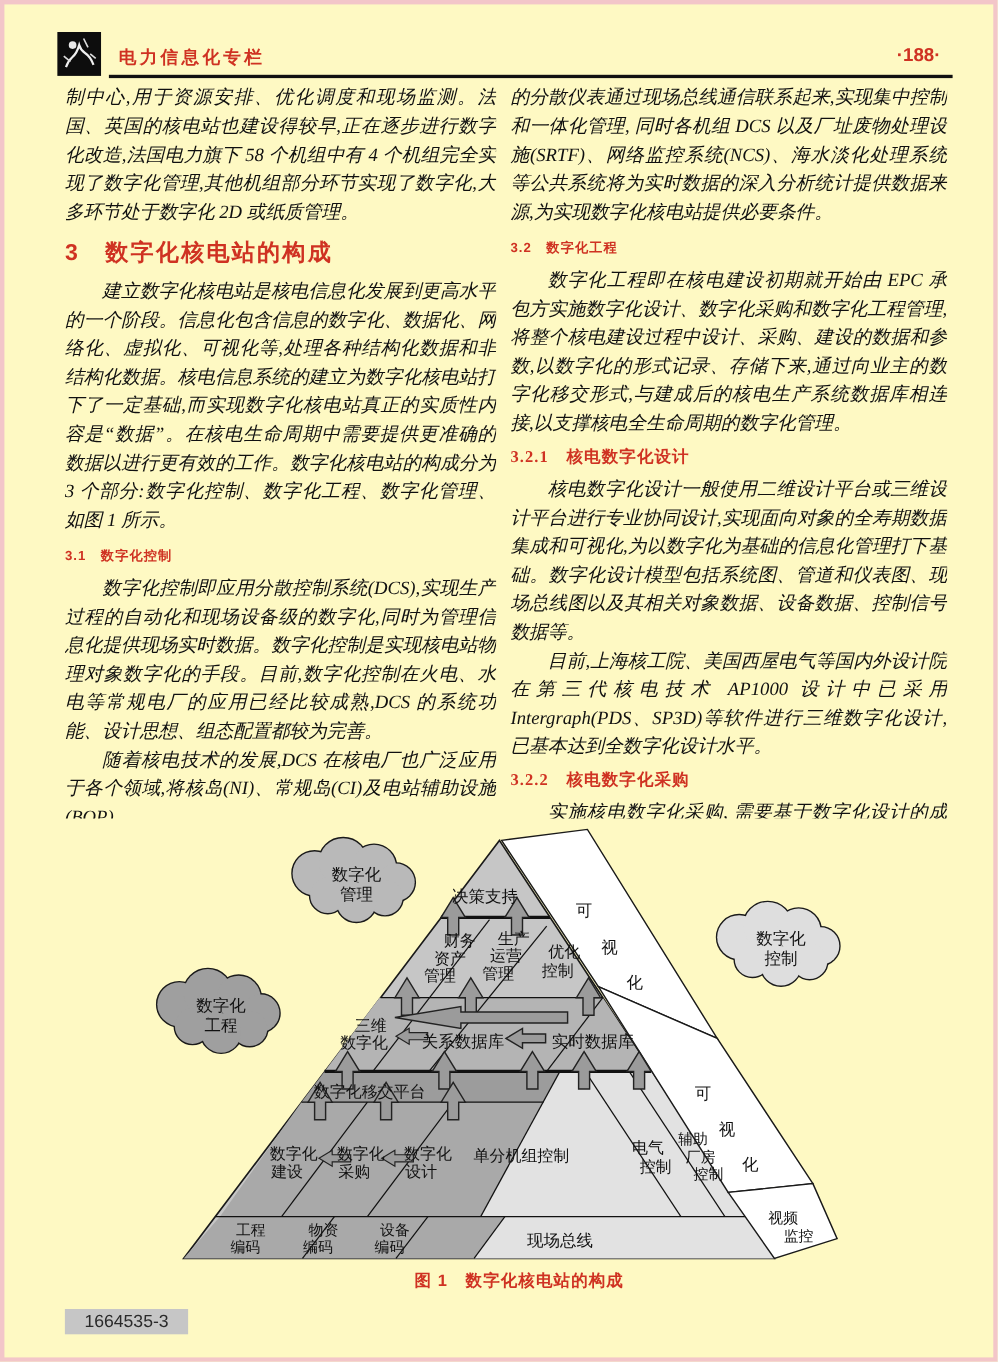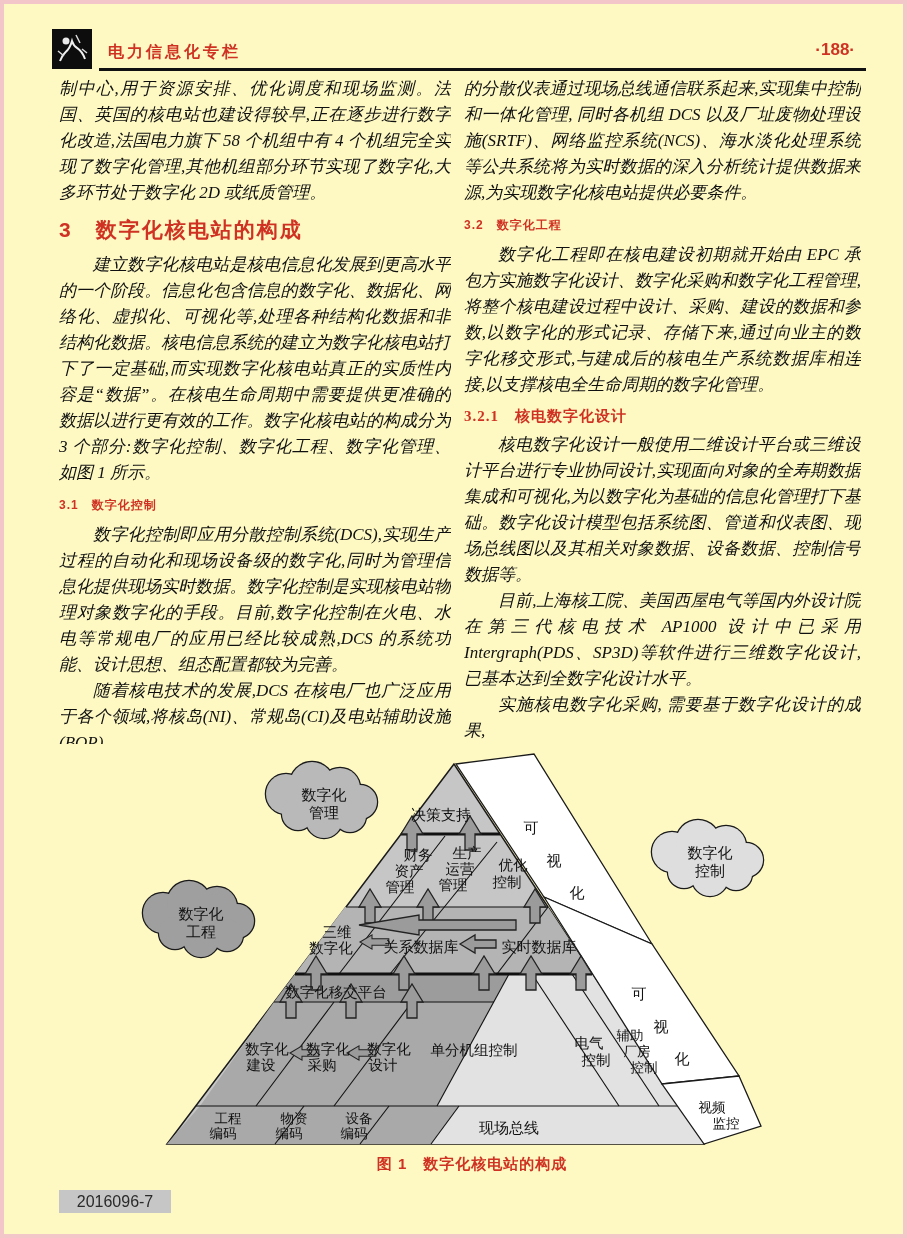--- a/index.html
+++ b/index.html
@@ -77,20 +77,21 @@
     <p class="ind">随着核电技术的发展,DCS 在核电厂也广泛应用于各个领域,将核岛(NI)、常规岛(CI)及电站辅助设施(BOP)</p>
   </div>
 
   <div class="col col-right">
     <p>的分散仪表通过现场总线通信联系起来,实现集中控制和一体化管理, 同时各机组 DCS 以及厂址废物处理设施(SRTF)、网络监控系统(NCS)、海水淡化处理系统等公共系统将为实时数据的深入分析统计提供数据来源,为实现数字化核电站提供必要条件。</p>
     <div class="h2">3.2　数字化工程</div>
     <p class="ind">数字化工程即在核电建设初期就开始由 EPC 承包方实施数字化设计、数字化采购和数字化工程管理,将整个核电建设过程中设计、采购、建设的数据和参数,以数字化的形式记录、存储下来,通过向业主的数字化移交形式,与建成后的核电生产系统数据库相连接,以支撑核电全生命周期的数字化管理。</p>
     <div class="h3s">3.2.1　核电数字化设计</div>
     <p class="ind">核电数字化设计一般使用二维设计平台或三维设计平台进行专业协同设计,实现面向对象的全寿期数据集成和可视化,为以数字化为基础的信息化管理打下基础。数字化设计模型包括系统图、管道和仪表图、现场总线图以及其相关对象数据、设备数据、控制信号数据等。</p>
     <p class="ind">目前,上海核工院、美国西屋电气等国内外设计院在第三代核电技术 AP1000 设计中已采用 Intergraph(PDS、SP3D)等软件进行三维数字化设计,已基本达到全数字化设计水平。</p>
+    <div class="h3s">3.2.2　核电数字化采购</div>
     <p class="ind">实施核电数字化采购, 需要基于数字化设计的成果,</p>
   </div>
 
   <div class="figure">
     <svg width="907" height="432" viewBox="0 738 907 432">
       <defs>
         <g id="cloudShape">
           <g stroke="#1a1a1a" stroke-width="2.5">
             <circle cx="-38" cy="-8" r="20"></circle>
               <circle cx="-12" cy="-18" r="22"></circle>
@@ -260,16 +261,16 @@
         <use href="#cloudShape"></use>
         <text class="ft s15" x="0" y="-2">数字化</text>
         <text class="ft s15" x="0" y="16">控制</text>
       </g>
 
       <text class="capt" x="468" y="1165">图 1　数字化核电站的构成</text>
     </svg>
   </div>
 
   <div class="ftr-box">
-    <span>2016096-7</span>
+    <span>1664535-3</span>
   </div>
 
 </div>
 
 </body></html>

